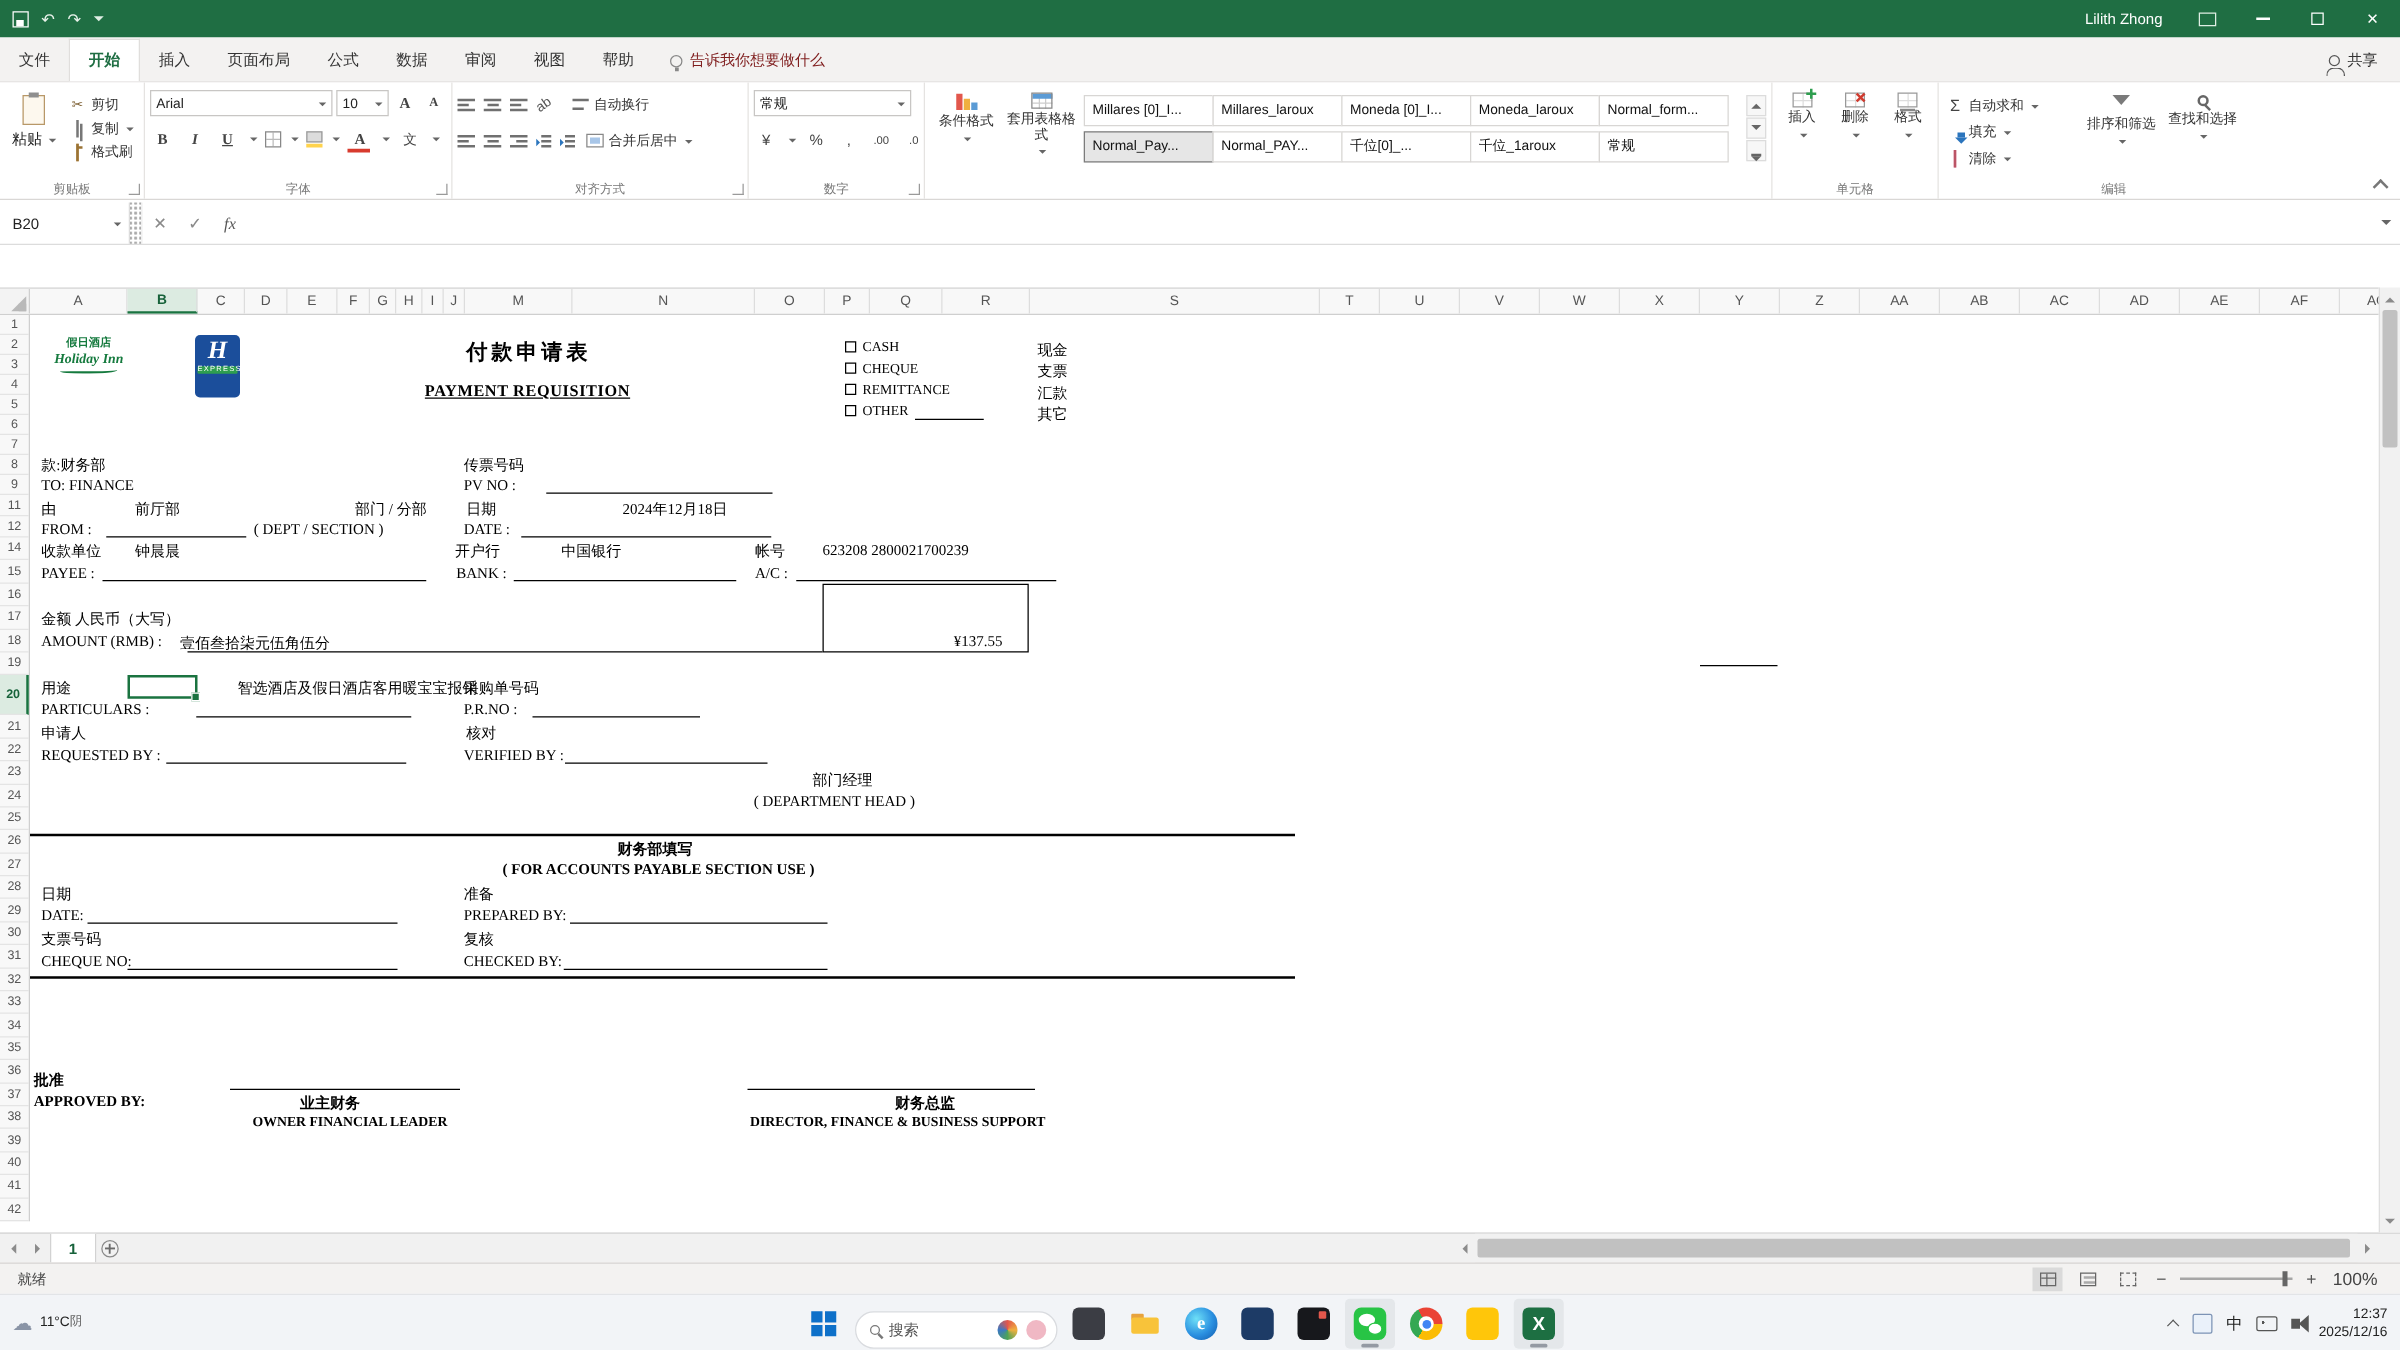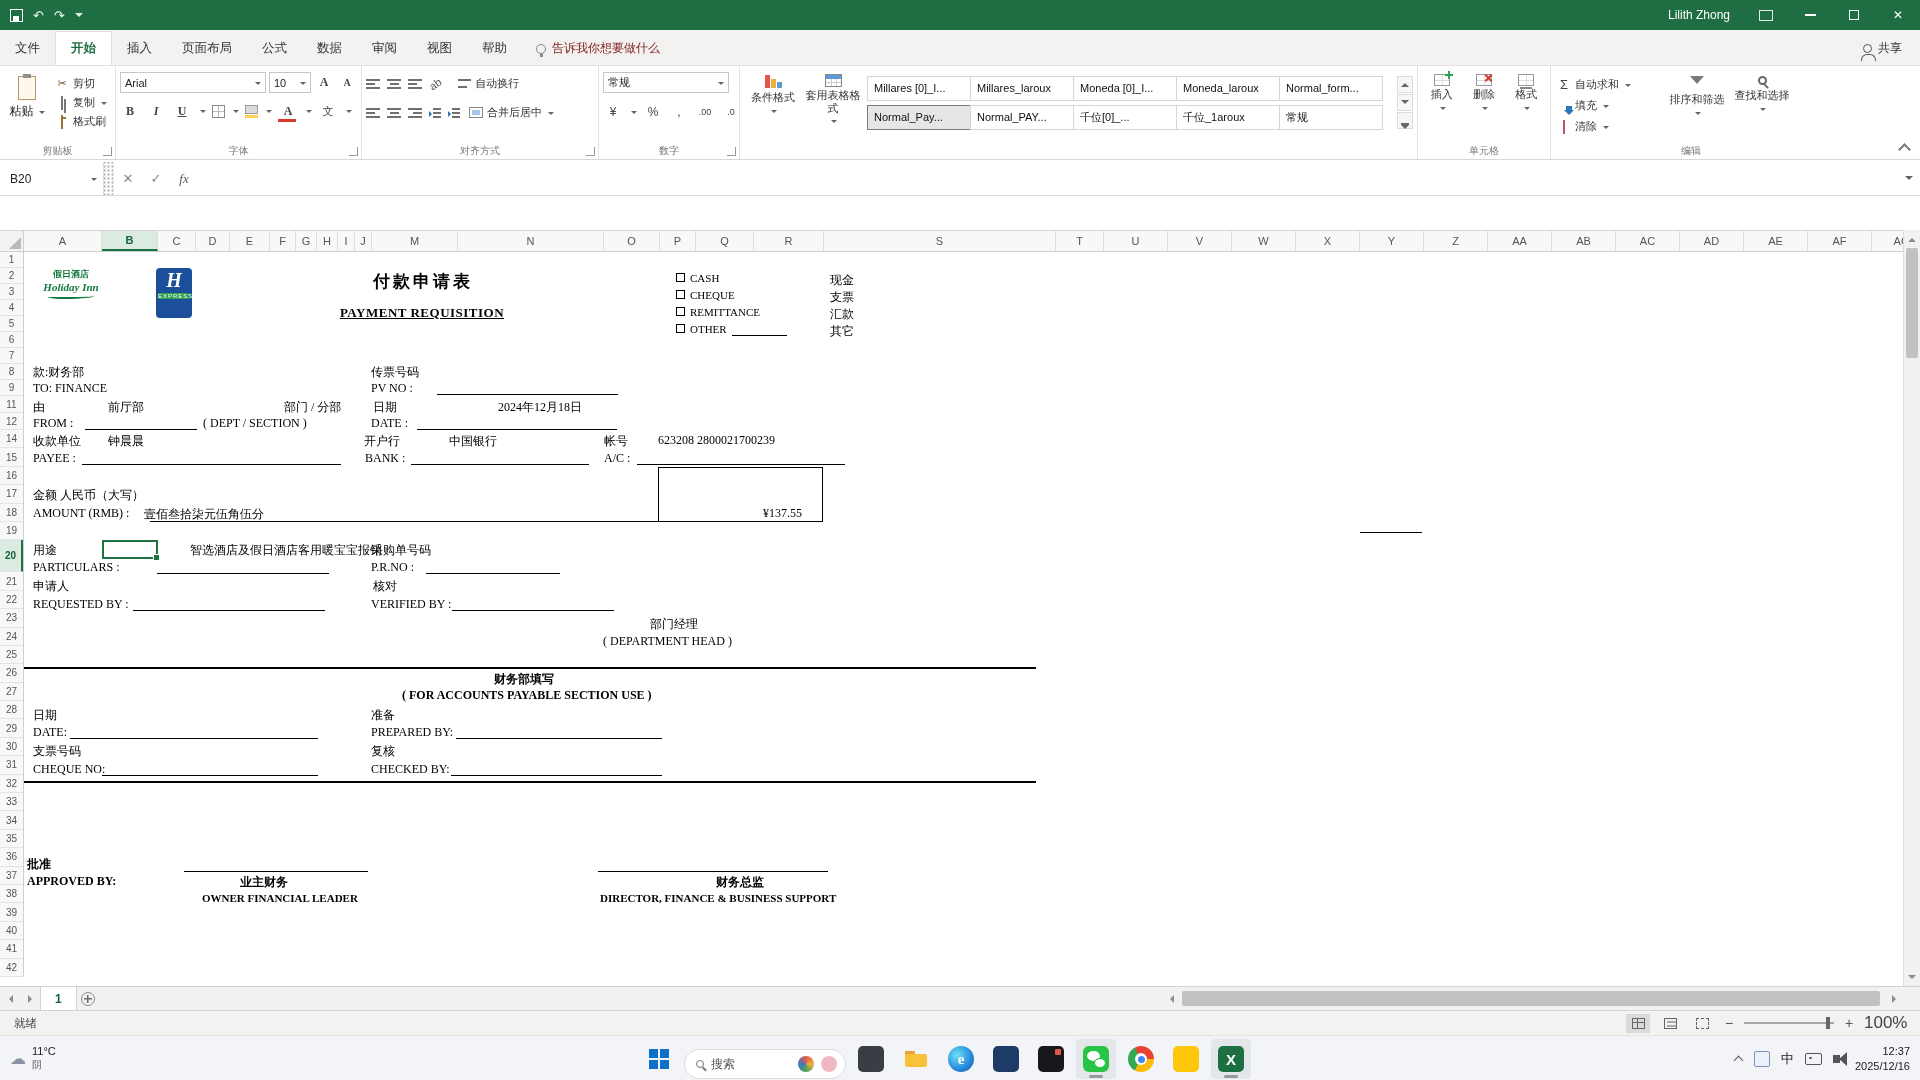--- a/index.html
+++ b/index.html
@@ -195,27 +195,27 @@
 .sb-mode{padding-left:14px;font-size:11.5px;}
 .sb-right{margin-left:auto;display:flex;align-items:center;gap:8px;padding-right:18px;}
 .viewbtn{width:24px;height:19px;display:flex;align-items:center;justify-content:center;}
 .viewbtn.sel{background:#dadada;}
 .vic1{width:13px;height:11px;border:1px solid #666;background:linear-gradient(#666,#666) 0 3px/13px 1px no-repeat,linear-gradient(#666,#666) 4px 0/1px 11px no-repeat;}
 .vic2{width:13px;height:11px;border:1px solid #666;background:linear-gradient(#aaa,#aaa) 2px 2px/9px 2px no-repeat,linear-gradient(#aaa,#aaa) 2px 6px/9px 2px no-repeat;}
 .vic3{width:13px;height:11px;border:1px dashed #666;}
 .zoomt{width:90px;height:2px;background:#a6a6a6;position:relative;}
 .zoomh{position:absolute;right:4px;top:-5px;width:4px;height:12px;background:#666;}
 .zbtn{font-size:14px;color:#555;width:14px;text-align:center;}
-.sb-zoom{font-size:17px;width:38px;text-align:right;}
+.sb-zoom{font-size:14px;width:38px;text-align:right;}
 
 
 .taskbar{position:absolute;left:0;top:1035px;width:1920px;height:45px;background:#f2f4f7;border-top:1px solid #e2e4e7;z-index:30;}
 .weather{position:absolute;left:10px;top:4px;display:flex;align-items:center;gap:6px;height:37px;}
 .cloudic{font-size:16px;color:#8a94a6;}
-.wtxt{display:flex;flex-direction:column;line-height:1.25;}
+.wtxt{display:flex;flex-direction:row;line-height:1.25;}
 .wtemp{font-size:11px;color:#222;}
 .wcond{font-size:10px;color:#666;}
 .tb-center{position:absolute;left:639px;top:2px;height:41px;display:flex;align-items:flex-end;gap:5px;}
 .startbtn{width:40px;height:40px;display:flex;align-items:center;justify-content:center;border-radius:4px;}
 .winlogo{width:20px;height:20px;display:grid;grid-template-columns:9px 9px;grid-template-rows:9px 9px;gap:2px;}
 .winlogo div{background:#0e70c9;}
 .searchpill{width:162px;height:30px;border-radius:15px;background:#fff;border:1px solid #d9dbdf;display:flex;align-items:center;gap:7px;padding:0 8px 0 11px;}
 .smag{width:8px;height:8px;border:1.6px solid #777;border-radius:50%;position:relative;flex:0 0 auto;}
 .smag::after{content:'';position:absolute;right:-4px;bottom:-3px;width:5px;height:1.6px;background:#777;transform:rotate(45deg);}
 .stext{font-size:12px;color:#555;flex:1;}

